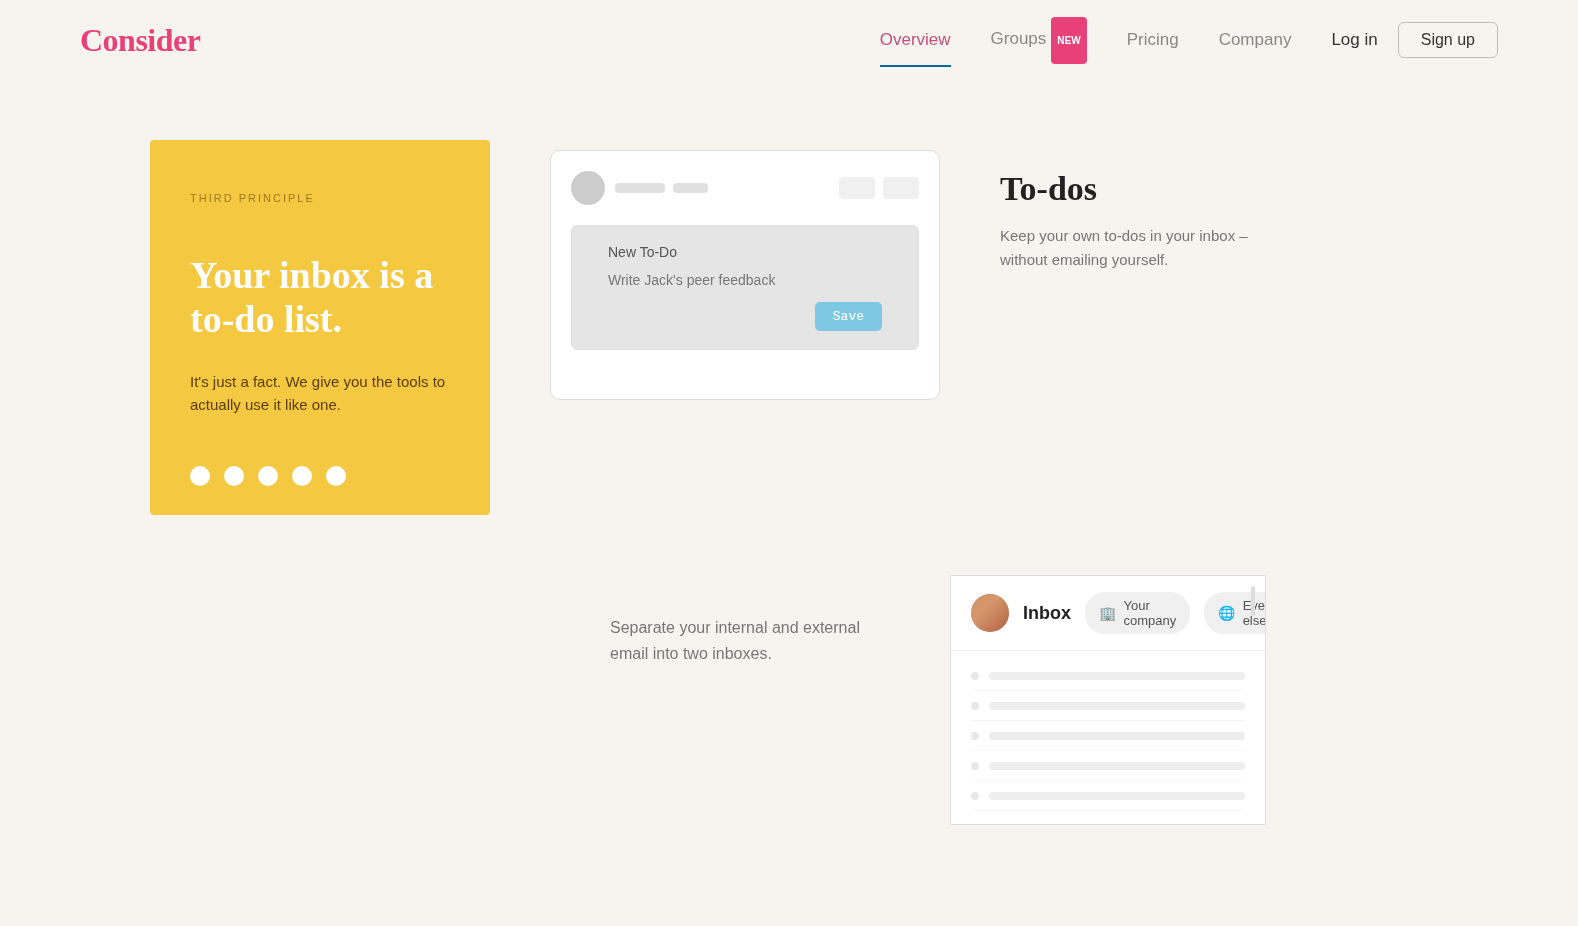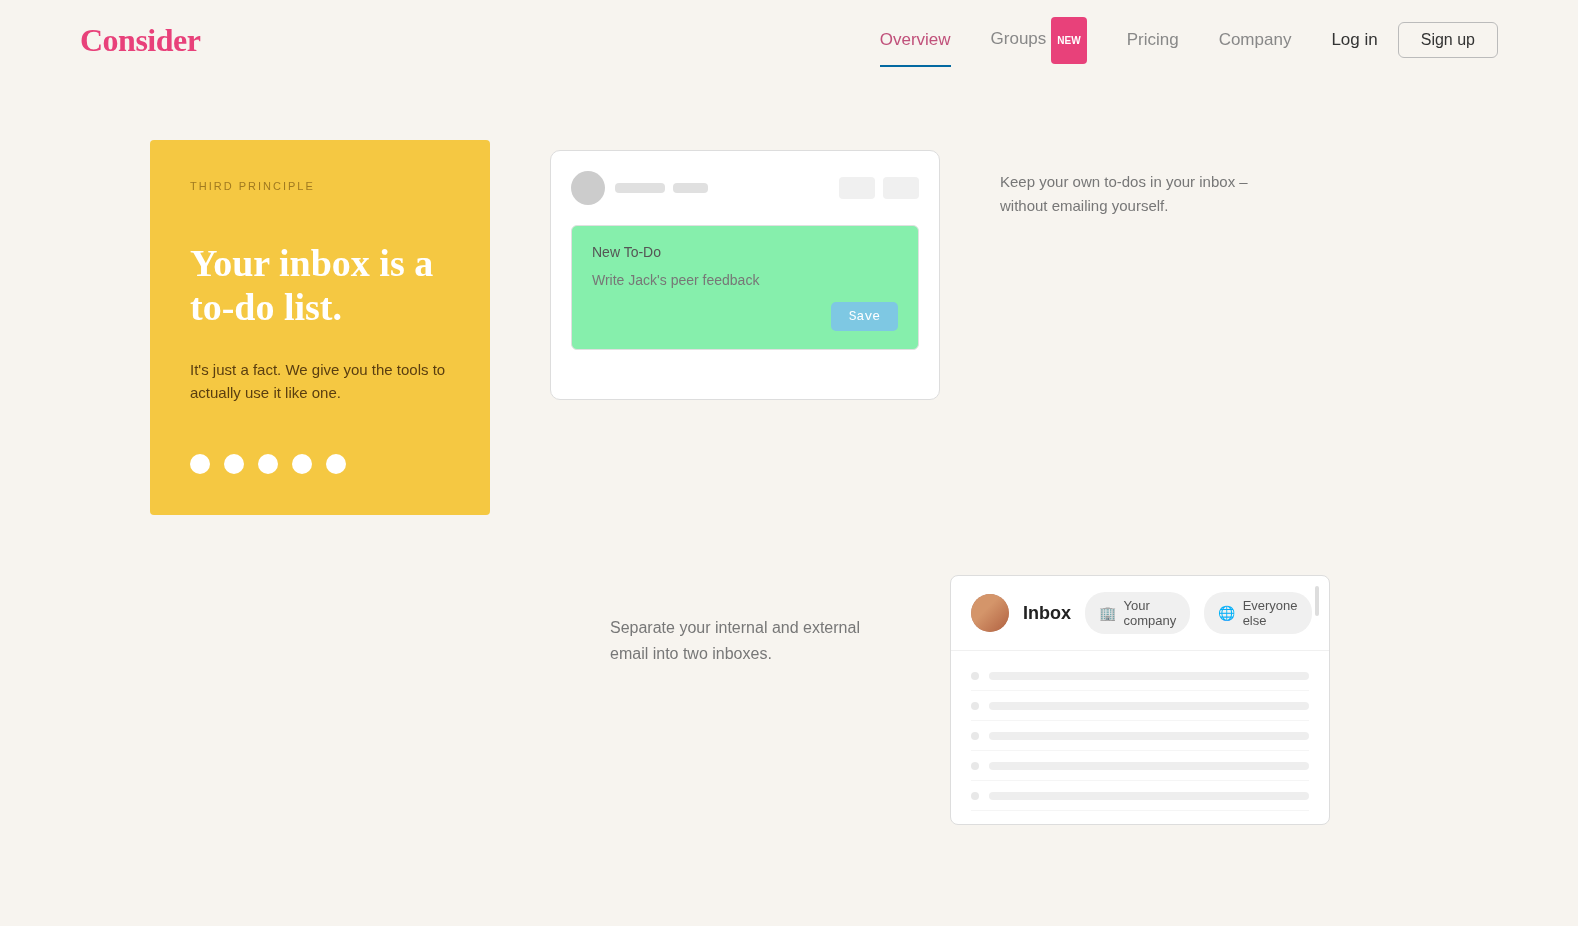--- a/index.html
+++ b/index.html
@@ -103,21 +103,21 @@
       align-items: flex-start;
       gap: 60px;
     }
 
     
     .yellow-card {
       background: #f5c842;
       border-radius: 4px;
       width: 340px;
       min-height: 375px;
-      padding: 40px 40px 0 40px;
+      padding: 52px 40px 0 40px;
       flex-shrink: 0;
       position: relative;
     }
 
     .third-principle {
       font-family: Arial, sans-serif;
       font-size: 11px;
       letter-spacing: 2px;
       color: #a07a20;
       text-transform: uppercase;
@@ -212,22 +212,22 @@
       width: 36px;
       height: 22px;
       background: #f0f0f0;
       border-radius: 4px;
     }
 
     
     .new-todo-card {
       border: 1px solid #e0e0e0;
       border-radius: 6px;
-      padding: 18px 20px;
-      background: #86efac;
+      padding: 18px 36px;
+      background: #e5e5e5;
       margin-top: 10px;
     }
 
     .new-todo-title {
       font-family: Arial, sans-serif;
       font-size: 14px;
       color: #555;
       margin-bottom: 12px;
     }
 
@@ -296,23 +296,23 @@
     .stacks-info p {
       font-family: Arial, sans-serif;
       font-size: 16px;
       color: #777;
       line-height: 1.6;
     }
 
     
     .inbox-mockup-wrapper {
       border: 1.5px solid #ddd;
-      border-radius: 8px;
+      border-radius: 0;
       background: white;
-      width: 380px;
+      width: 316px;
       min-height: 250px;
       flex-shrink: 0;
       padding: 0;
       overflow: hidden;
       position: relative;
     }
 
     .inbox-tab-row {
       display: flex;
       align-items: center;
@@ -468,20 +468,21 @@
         <div class="new-todo-card">
           <div class="new-todo-title">New To-Do</div>
           <div class="new-todo-input">Write Jack's peer feedback</div>
           <div style="overflow:hidden;">
             <button class="save-btn">Save</button>
           </div>
         </div>
       </div>
 
       <div class="todos-info">
+        <h2>To-dos</h2>
         <p>Keep your own to-dos in your inbox – without emailing yourself.</p>
       </div>
 
     </div>
   </div>
 
   <div class="bottom-section">
 
     <div class="stacks-info">
       <p>Separate your internal and external email into two inboxes.</p>

